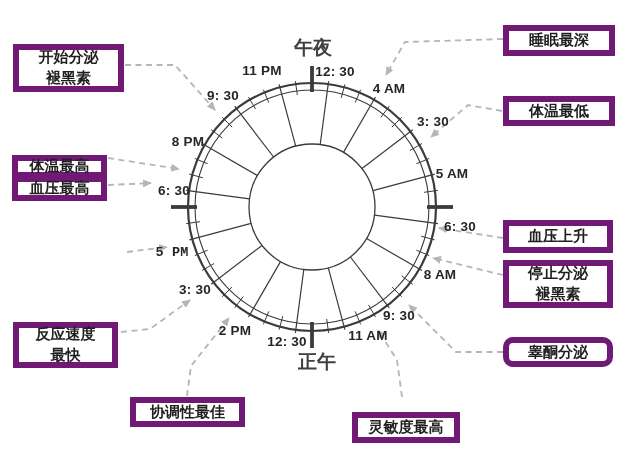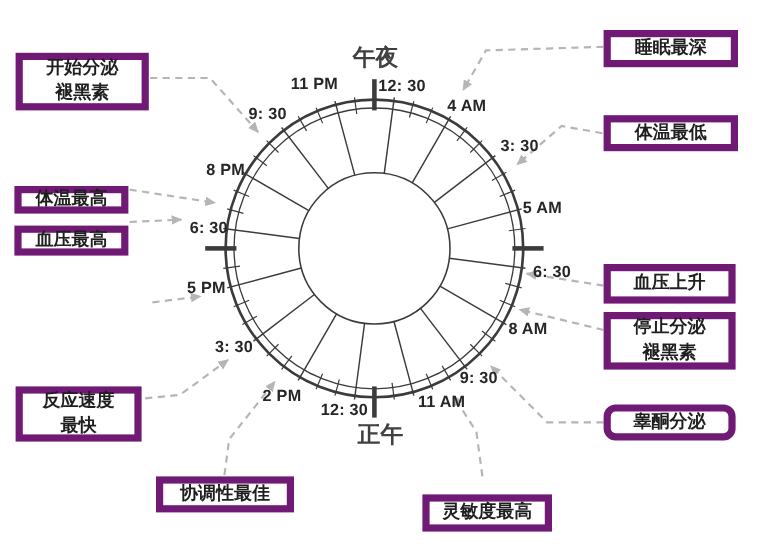--- a/index.html
+++ b/index.html
@@ -115,34 +115,34 @@
   <div class="time-label" style="left:389px;top:88px;">4 AM</div>
   <div class="time-label" style="left:433px;top:121px;">3: 30</div>
   <div class="time-label" style="left:452px;top:173px;">5 AM</div>
   <div class="time-label" style="left:460px;top:226px;">6: 30</div>
   <div class="time-label" style="left:440px;top:274px;">8 AM</div>
   <div class="time-label" style="left:399px;top:315px;">9: 30</div>
   <div class="time-label" style="left:368px;top:335px;">11 AM</div>
   <div class="time-label" style="left:287px;top:341px;">12: 30</div>
   <div class="time-label" style="left:235px;top:330px;">2 PM</div>
   <div class="time-label" style="left:195px;top:289px;">3: 30</div>
-  <div class="time-label" style="left:172px;top:240px;">5 PM</div>
+  <div class="time-label" style="left:172px;top:252px;font-family:Liberation Mono, monospace;">5 PM</div>
   <div class="time-label" style="left:174px;top:190px;">6: 30</div>
   <div class="time-label" style="left:188px;top:141px;">8 PM</div>
   <div class="time-label" style="left:223px;top:95px;">9: 30</div>
   <div class="time-label" style="left:262px;top:70px;">11 PM</div>
 
   <div class="callout" style="left:13px;top:44px;width:111px;height:48px;">开始分泌
 褪黑素</div>
   <div class="callout" style="left:503px;top:25px;width:112px;height:31px;">睡眠最深</div>
   <div class="callout" style="left:503px;top:96px;width:112px;height:30px;">体温最低</div>
   <div class="callout" style="left:503px;top:220px;width:110px;height:33px;">血压上升</div>
   <div class="callout" style="left:503px;top:260px;width:110px;height:48px;">停止分泌
 褪黑素</div>
   <div class="callout" style="left:503px;top:337px;width:110px;height:30px;border-radius:10px;">睾酮分泌</div>
   <div class="callout" style="left:352px;top:412px;width:108px;height:31px;">灵敏度最高</div>
   <div class="callout" style="left:130px;top:397px;width:115px;height:30px;">协调性最佳</div>
   <div class="callout" style="left:13px;top:322px;width:105px;height:46px;">反应速度
 最快</div>
-  <div class="callout" style="left:12px;top:188px;width:95px;height:25px;">血压最高</div>
+  <div class="callout" style="left:12px;top:176px;width:95px;height:25px;">血压最高</div>
   <div class="callout" style="left:12px;top:143px;width:95px;height:23px;margin-top:12px;">体温最高</div>
 
 </div>
 
 </body></html>

